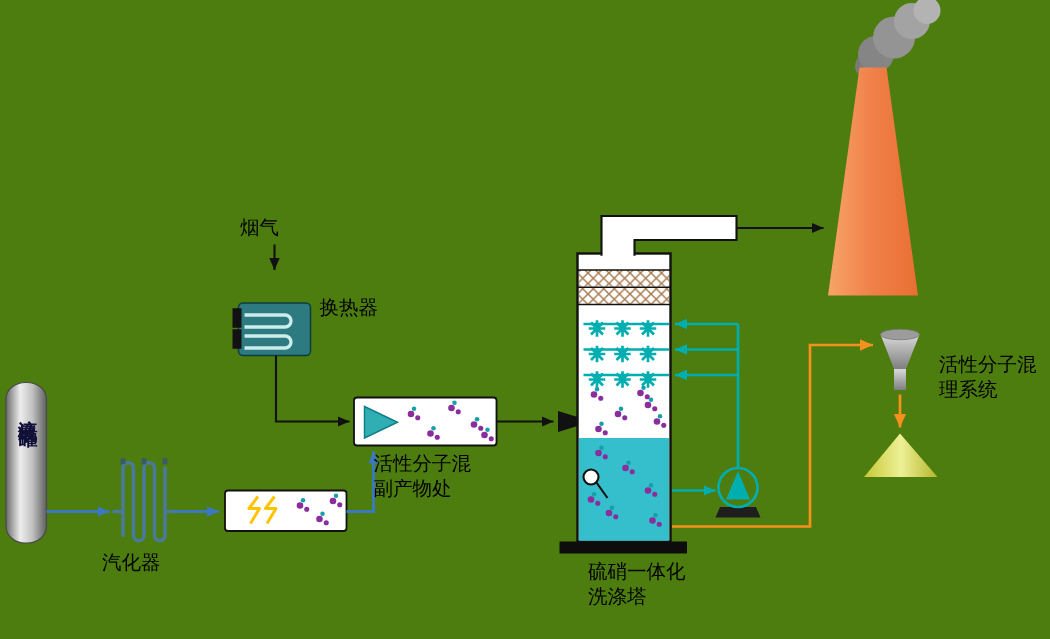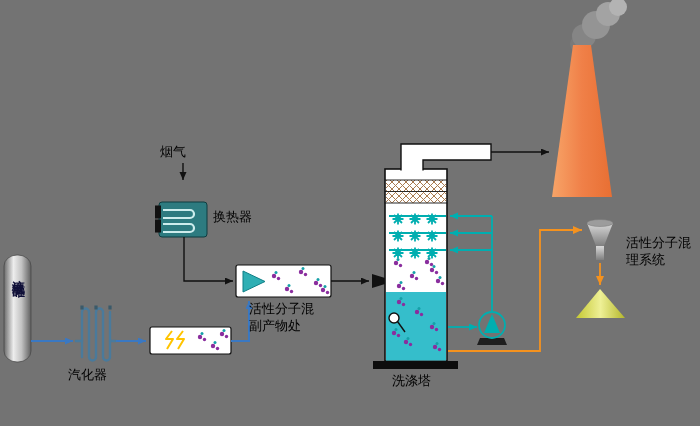--- a/index.html
+++ b/index.html
@@ -1,18 +1,18 @@
 <!DOCTYPE html>
 <html style="--line-blue: #3A78C2; --line-teal: #00AEB0; --line-orange: #F5921E; --line-black: #111111; --chimney-orange: #F08048; --liquid-teal: #35BECB; --heat-exchanger-teal: #2D7B80; --molecule-purple: #8A2E9E; --molecule-teal: #15A0A8; --lightning-yellow: #FFC400; --cone-yellow: #D9DB4A; --smoke-gray: #9A9A9A; --hatch-brown: #A97B50;"><head>
 <meta charset="utf-8">
 <style>
   *{margin:0;padding:0;box-sizing:border-box}
   html,body{background:#fff}
   body{font-family:"Liberation Sans","DejaVu Sans",sans-serif}
-  .stage{position:relative;width:700px;height:426px;background:#737373;overflow:hidden}
+  .stage{position:relative;width:700px;height:426px;background:#4d7c0f;overflow:hidden}
   .stage svg{position:absolute;left:0;top:0}
   .lbl{position:absolute;font-size:13px;color:#000;line-height:17px;white-space:nowrap}
   .lbl .ln{display:block}
   .center{}
   .lbl-vert{writing-mode:vertical-rl;text-orientation:upright;letter-spacing:3px;font-weight:bold;font-size:13px;color:#101038}
   
   .st-blue{stroke:var(--line-blue,#3A78C2);stroke-width:2;fill:none}
   .f-blue{fill:var(--line-blue,#3A78C2)}
   .st-black{stroke:var(--line-black,#111);stroke-width:1.4;fill:none}
   .f-black{fill:var(--line-black,#111)}
@@ -211,31 +211,32 @@
   <g>
     <polygon points="587,223 613,223 604,246 596,246" fill="url(#gFunnel)"></polygon>
     <rect x="596" y="246" width="8" height="14" fill="url(#gFunnel)"></rect>
     <ellipse cx="600" cy="223" rx="13" ry="3.5" fill="#9C9C9C" stroke="#777" stroke-width="0.5"></ellipse>
   </g>
   <path d="M600,263 V285" class="st-orange" marker-end="url(#mOrange)"></path>
   <polygon points="576,318 625,318 600,289" fill="url(#gCone)"></polygon>
 </svg>
 
   <div class="lbl" style="left:160px;top:143px">烟气</div>
-  <div class="lbl" style="left:213px;top:208px">换热器</div>
+  <div class="lbl" style="left:213px;top:196px">换热器</div>
   <div class="lbl lbl-vert" style="left:10px;top:269px;height:84px">液氧罐</div>
   <div class="lbl" style="left:68px;top:366px">汽化器</div>
 
 
   <div class="lbl center" style="left:249px;top:300px;width:85px">
     <span class="ln">活性分子混</span>
     <span class="ln">副产物处</span>
   </div>
 
   <div class="lbl center" style="left:392px;top:372px;width:80px">
+    <span class="ln">硫硝一体化</span>
     <span class="ln">洗涤塔</span>
   </div>
 
   <div class="lbl" style="left:626px;top:234px">
     <span class="ln">活性分子混</span>
     <span class="ln">理系统</span>
   </div>
 
 </div>
 

